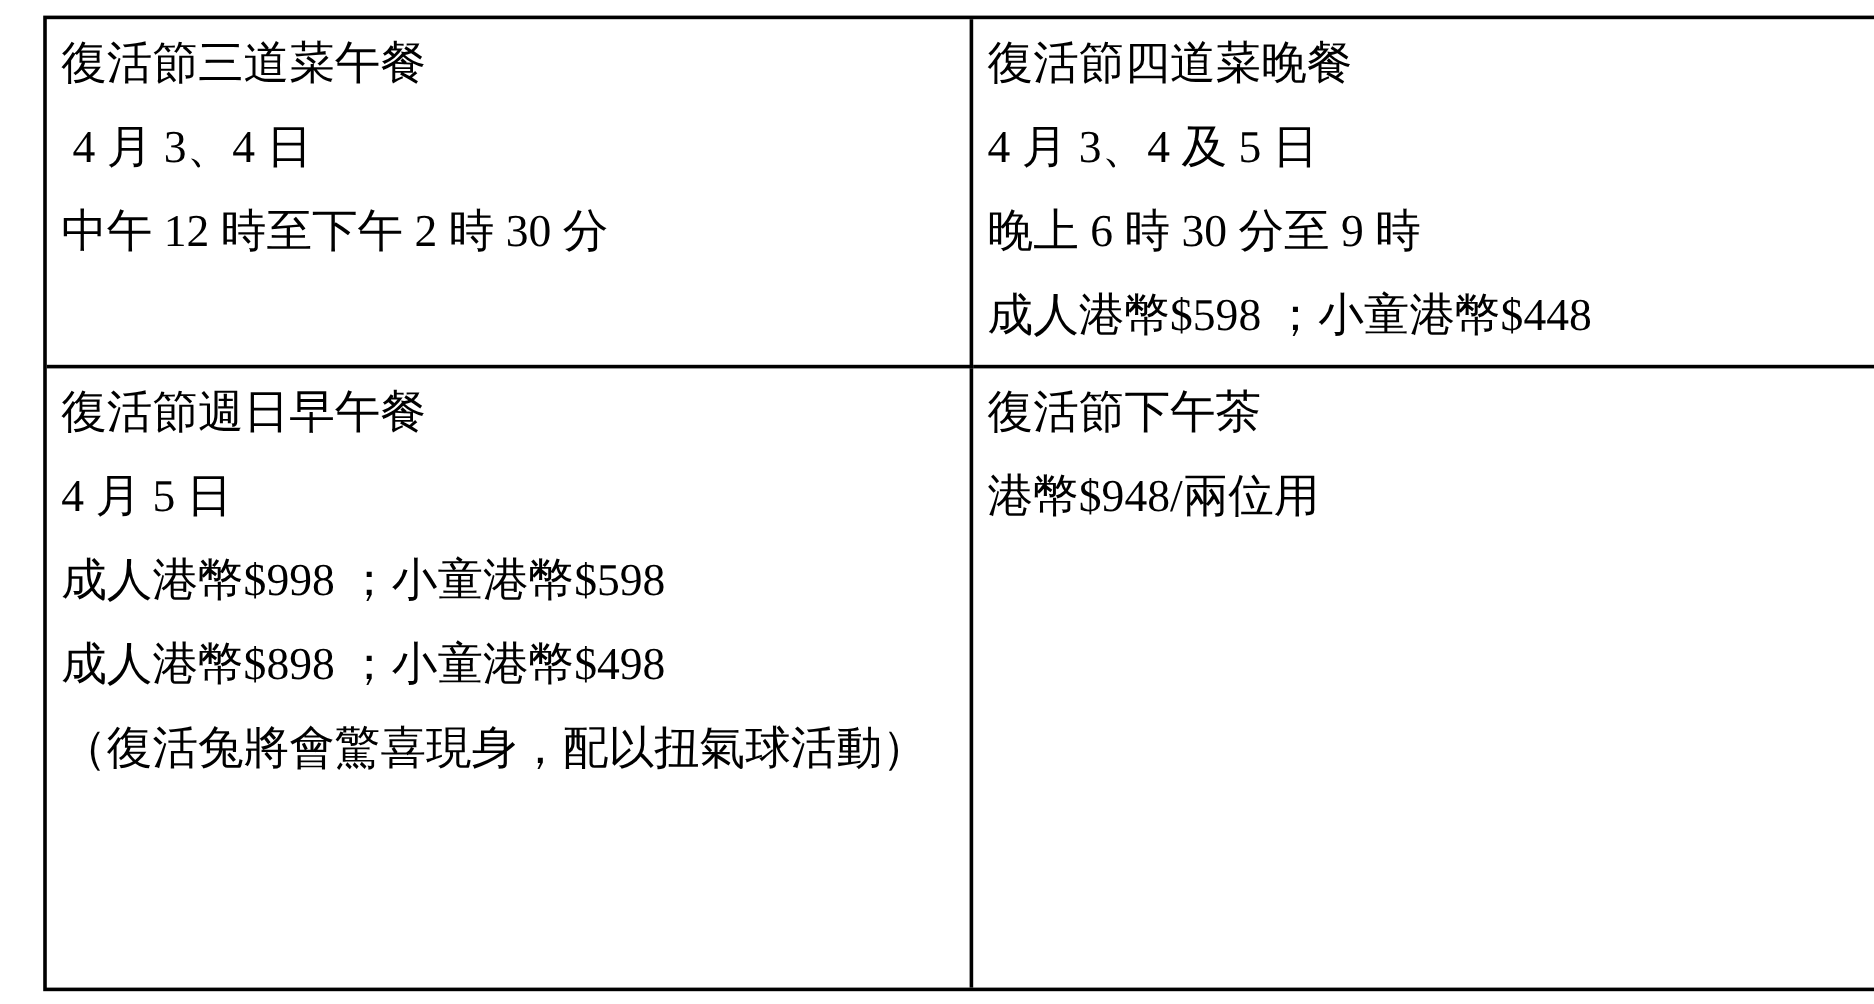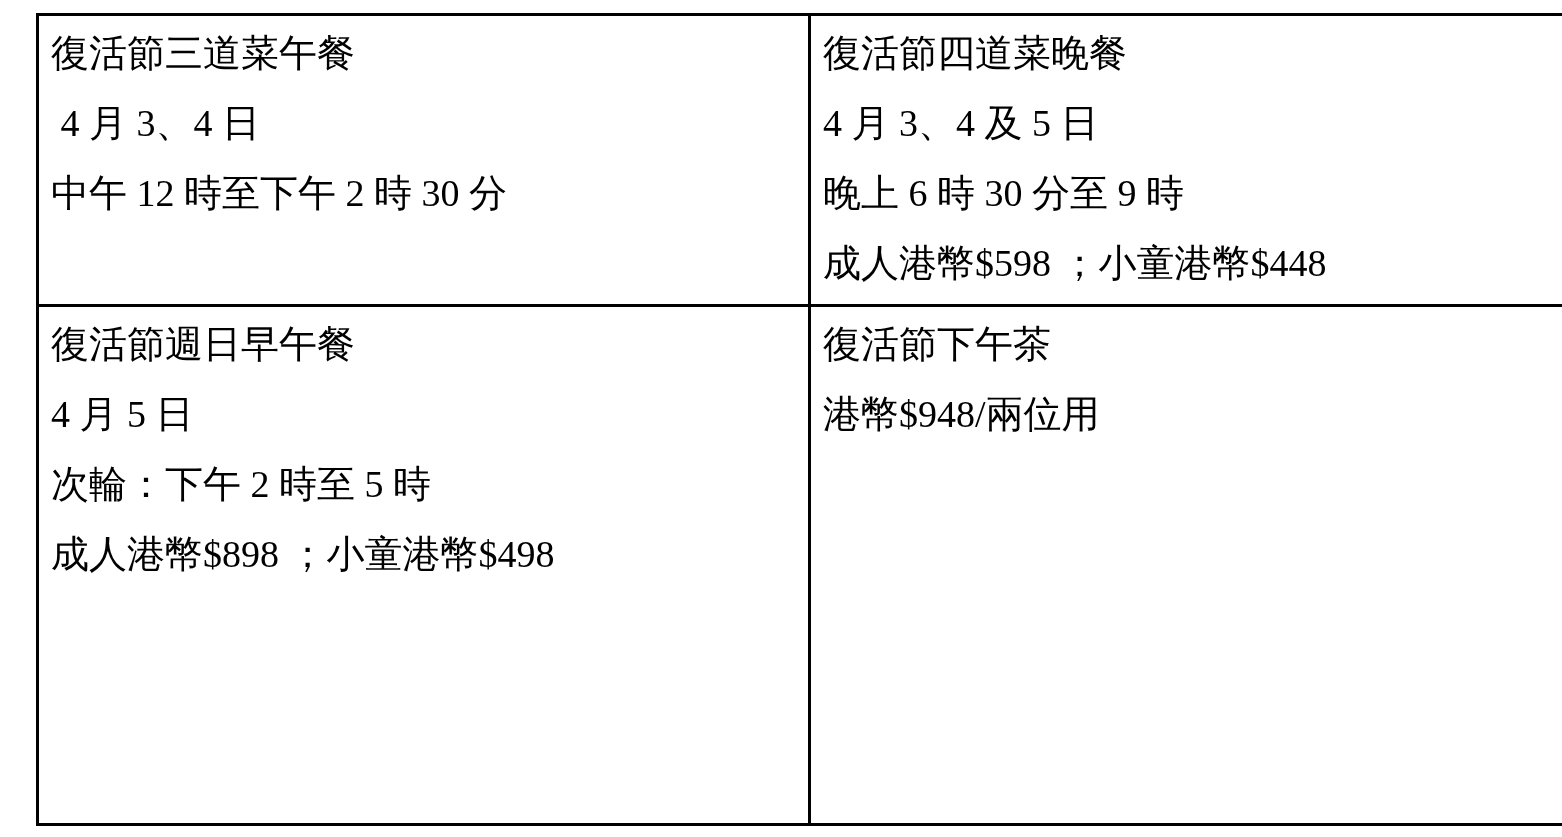--- a/index.html
+++ b/index.html
@@ -58,22 +58,23 @@
     <div class="cell row-top">
       <div class="line">復活節四道菜晚餐</div>
       <div class="line">4 月 3、4 及 5 日</div>
       <div class="line">晚上 6 時 30 分至 9 時</div>
       <div class="line">成人港幣$598 ；小童港幣$448</div>
     </div>
 
     <div class="cell col-left">
       <div class="line">復活節週日早午餐</div>
       <div class="line">4 月 5 日</div>
-      <div class="line">次輪：下午 2 時至 5 時</div>
+      <div class="line">成人港幣$998 ；小童港幣$598</div>
       <div class="line">成人港幣$898 ；小童港幣$498</div>
+      <div class="line">（復活兔將會驚喜現身，配以扭氣球活動）</div>
     </div>
 
     <div class="cell">
       <div class="line">復活節下午茶</div>
       <div class="line">港幣$948/兩位用</div>
     </div>
 
   </div>
 </div>
 

